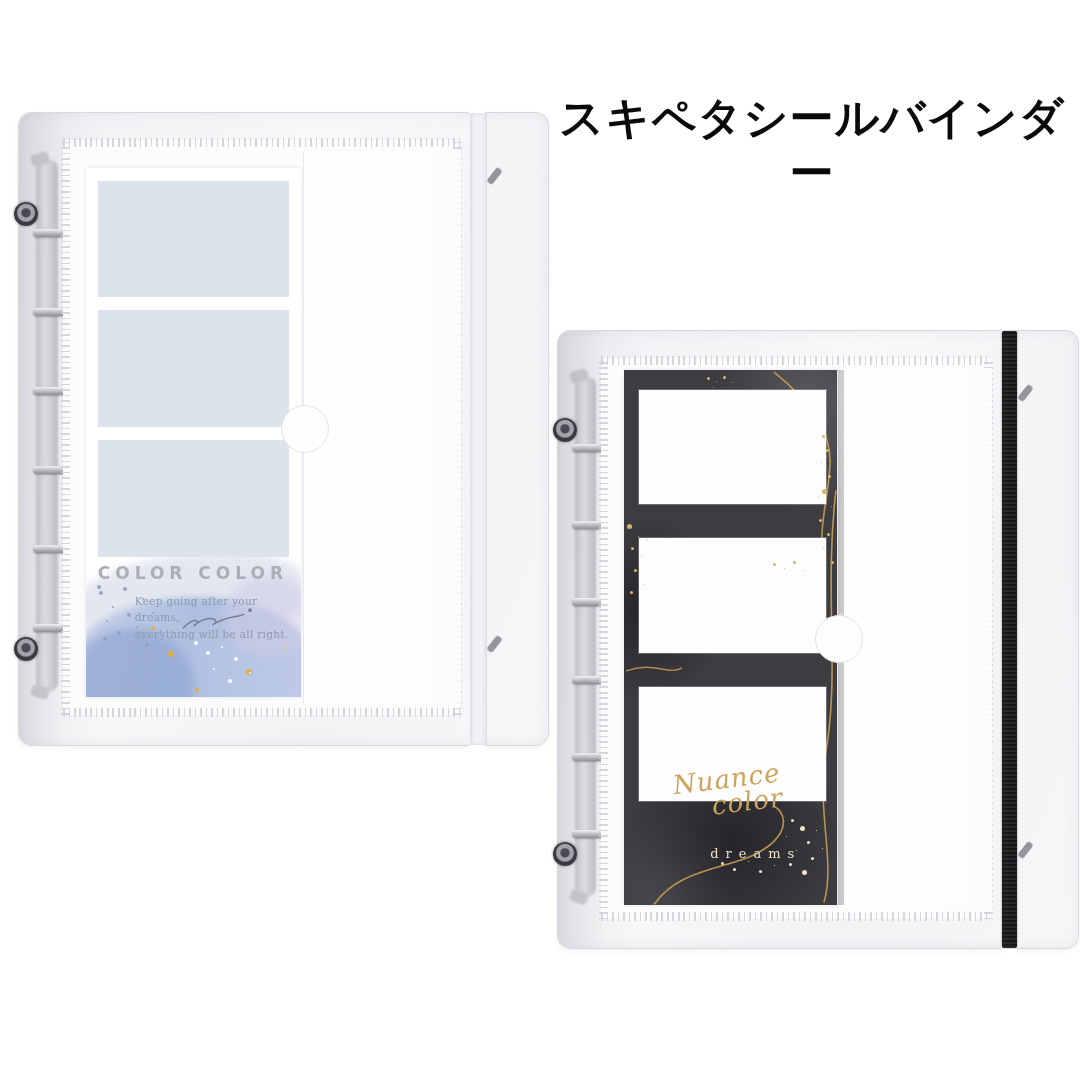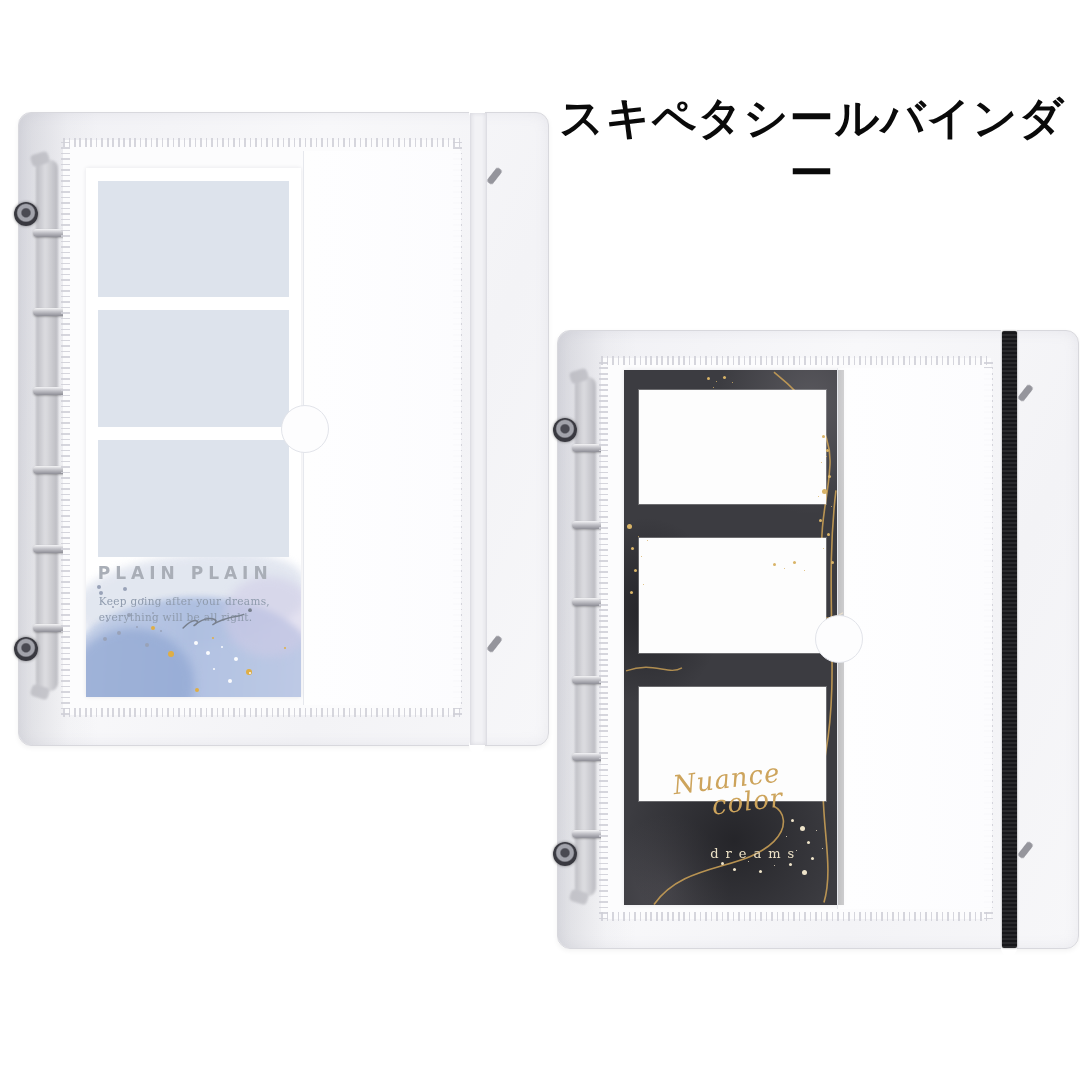--- a/index.html
+++ b/index.html
@@ -155,22 +155,22 @@
           <div class="wash wash3"></div>
           <div class="dotc dots-gray"></div>
           <div class="dotc dots-gold-a"></div>
           <div class="dotc dots-white"></div>
         </div>
         <div class="slots slots-plain">
           <div class="slot" style="background-color: rgb(221, 227, 236);"></div>
           <div class="slot" style="background-color: rgb(221, 227, 236);"></div>
           <div class="slot" style="background-color: rgb(221, 227, 236);"></div>
         </div>
-        <div class="ptitle" style="color: rgb(169, 174, 183);">PLAIN PLAIN</div>
-        <div class="psub" style="color: rgb(142, 154, 172);">
+        <div class="ptitle" style="color: rgb(169, 174, 183);">COLOR COLOR</div>
+        <div class="psub" style="color: rgb(142, 154, 172); margin-left: 36px;">
           <div>Keep going after your dreams,</div>
           <div>everything will be all right.</div>
         </div>
         <svg class="scribble" viewBox="0 0 70 26" fill="none">
           <path d="M2 22 C14 10 20 16 12 20 C26 8 40 14 30 19 C44 10 54 12 60 9" stroke="#78808e" stroke-width="1.4" stroke-linecap="round"></path>
           <circle cx="66" cy="5" r="1.8" fill="#78808e"></circle>
         </svg>
       </div>
 
       <div class="flap">

